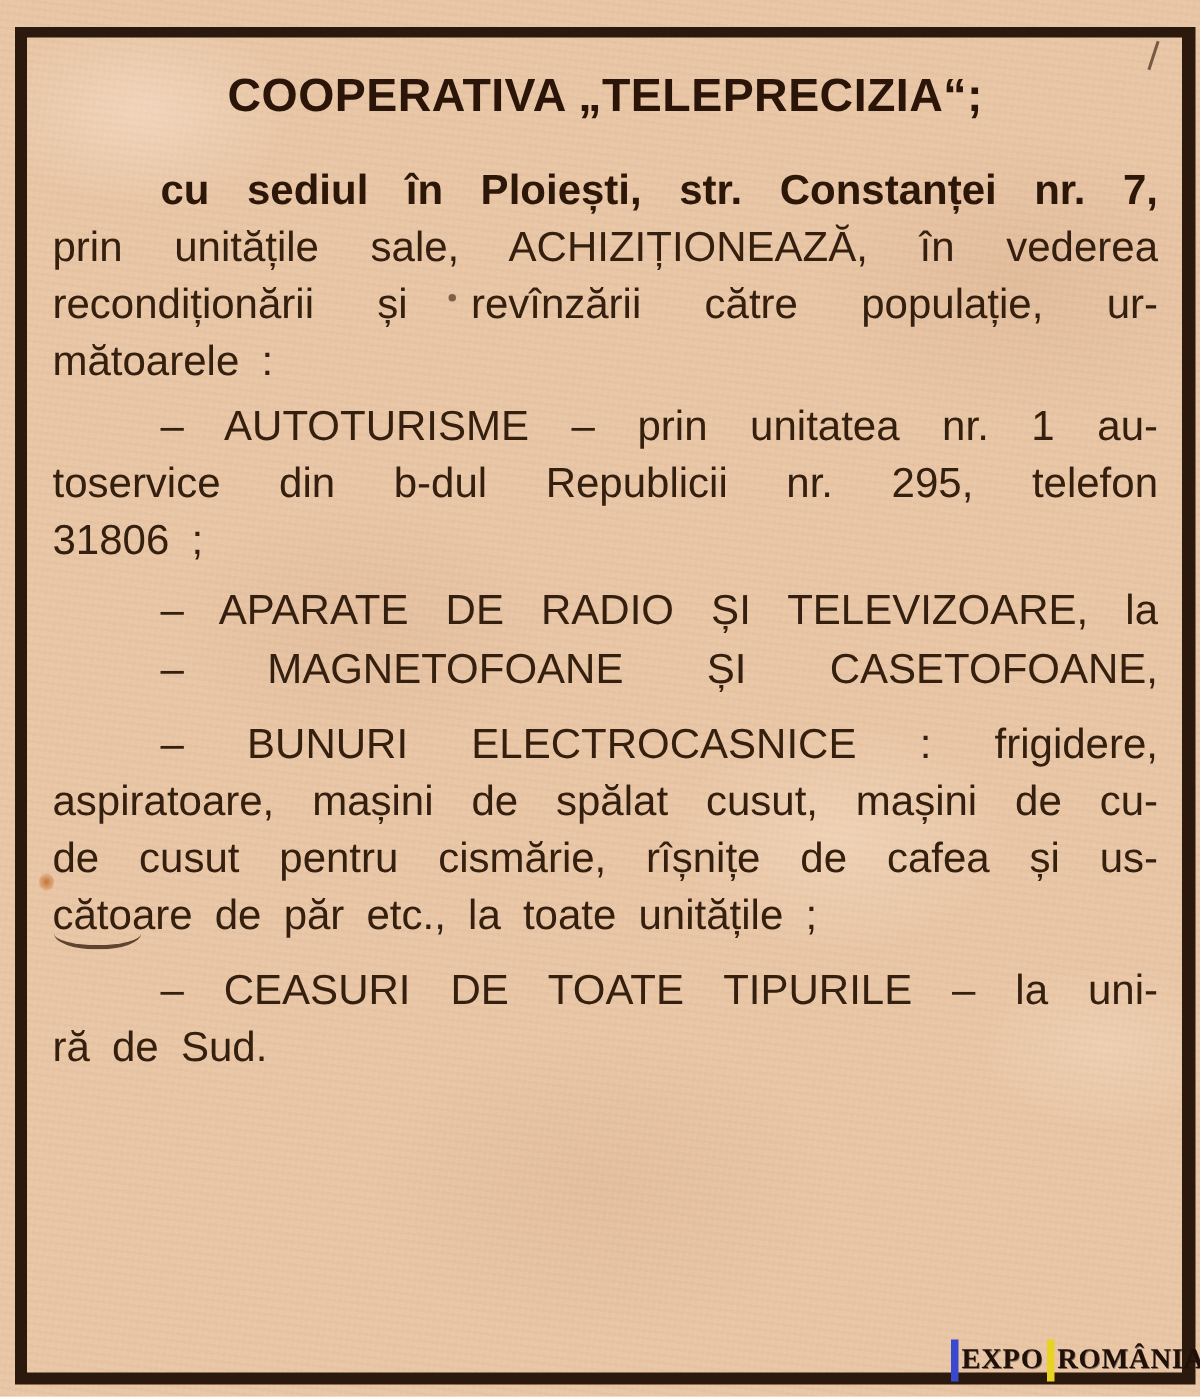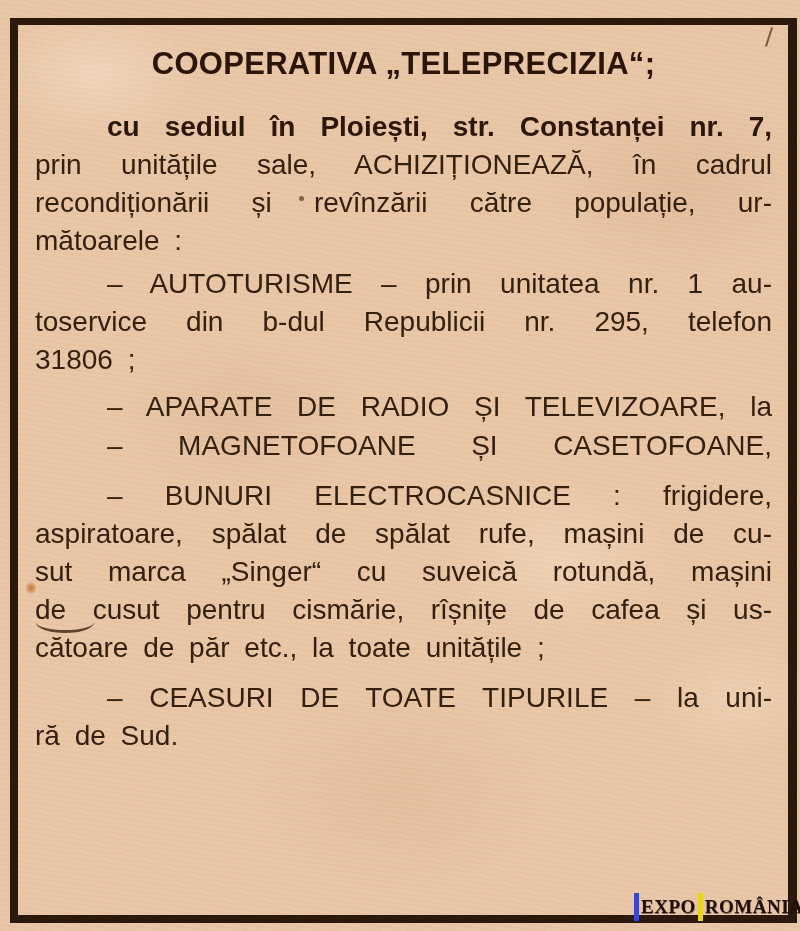--- a/index.html
+++ b/index.html
@@ -122,43 +122,42 @@
 <body>
 
 <div class="paper">
 
   <div class="frame">
 
     <div class="title">COOPERATIVA „TELEPRECIZIA“;</div>
 
     <div class="para">
       <div class="line first bold">cu sediul în Ploiești, str. Constanței nr. 7,</div>
-      <div class="line">prin unitățile sale, ACHIZIȚIONEAZĂ, în cadrul</div>
+      <div class="line">prin unitățile sale, ACHIZIȚIONEAZĂ, în vederea</div>
       <div class="line">recondiționării și revînzării către populație, ur-</div>
       <div class="line last">mătoarele :</div>
     </div>
 
     <div class="para mt5">
       <div class="line first">– AUTOTURISME – prin unitatea nr. 1 au-</div>
       <div class="line">toservice din b-dul Republicii nr. 295, telefon</div>
       <div class="line last">31806 ;</div>
     </div>
 
     <div class="para mt9">
       <div class="line first">– APARATE DE RADIO ȘI TELEVIZOARE, la</div>
     </div>
 
     <div class="para mt1">
       <div class="line first">– MAGNETOFOANE ȘI CASETOFOANE,</div>
     </div>
 
     <div class="para mt12">
       <div class="line first">– BUNURI ELECTROCASNICE : frigidere,</div>
-      <div class="line">aspiratoare, spălat de spălat rufe, mașini de cu-</div>
-      <div class="line">sut marca „Singer“ cu suveică rotundă, mașini</div>
+      <div class="line">aspiratoare, mașini de spălat cusut, mașini de cu-</div>
       <div class="line">de cusut pentru cismărie, rîșnițe de cafea și us-</div>
       <div class="line last">cătoare de păr etc., la toate unitățile ;</div>
     </div>
 
     <div class="para mt12">
       <div class="line first">– CEASURI DE TOATE TIPURILE – la uni-</div>
       <div class="line last">ră de Sud.</div>
     </div>
 
   </div>

